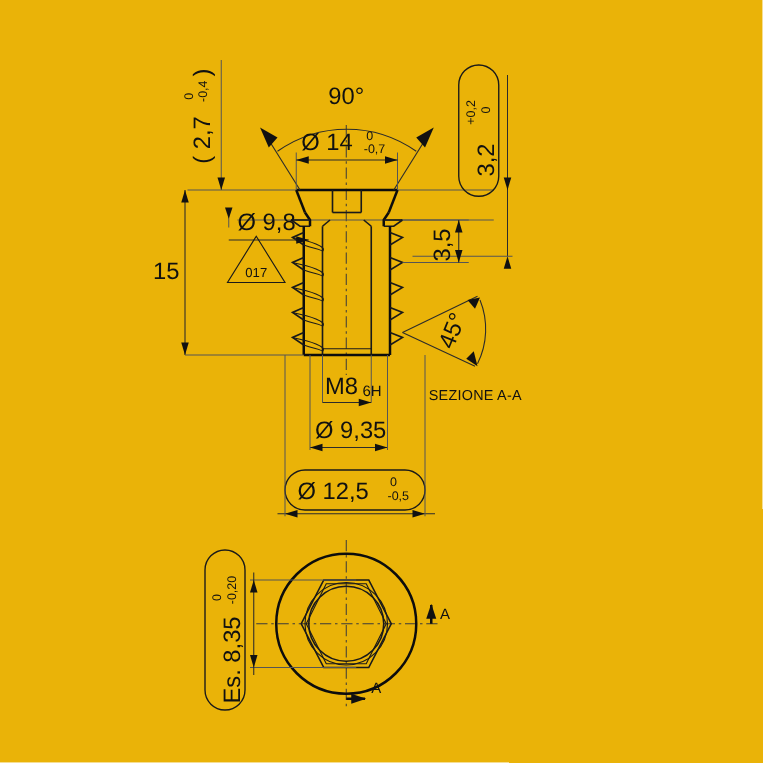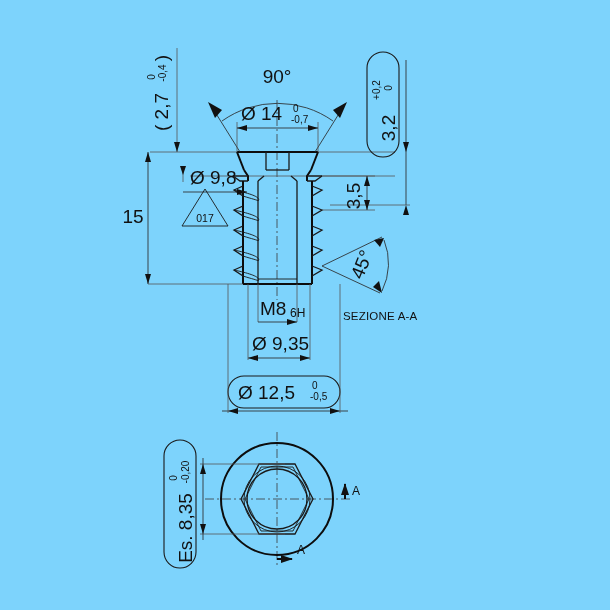--- a/index.html
+++ b/index.html
@@ -8,21 +8,21 @@
     padding: 0;
     background: #ffffff;
   }
   body {
     font-family: "Liberation Sans", sans-serif;
   }
   #drawing-root {
     position: relative;
     width: 610px;
     height: 610px;
-    background: #7dd3fc;
+    background: #eab308;
     overflow: hidden;
   }
   svg#cad {
     display: block;
     width: 610px;
     height: 610px;
   }
   .thin   { stroke: #1a1a1a; stroke-width: 0.9; fill: none; }
   .medium { stroke: #1a1a1a; stroke-width: 1.3; fill: none; }
   .thick  { stroke: #0d0d0d; stroke-width: 2.0; fill: none; }

